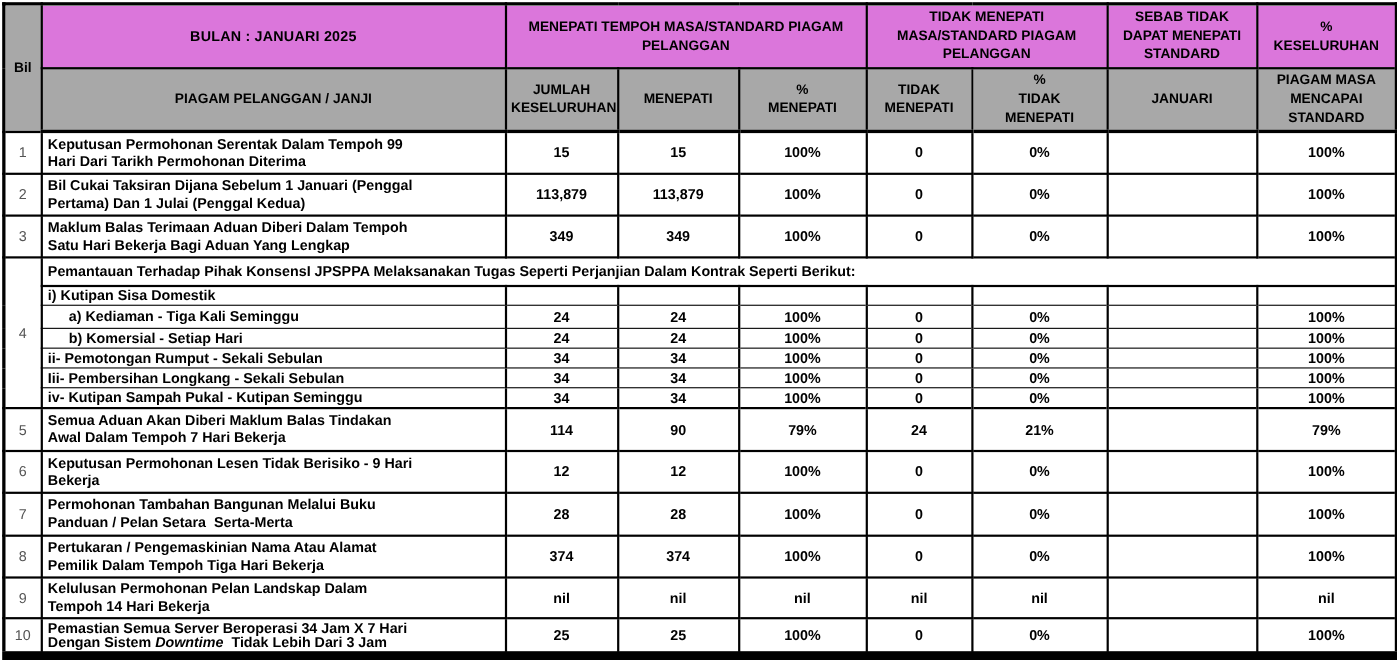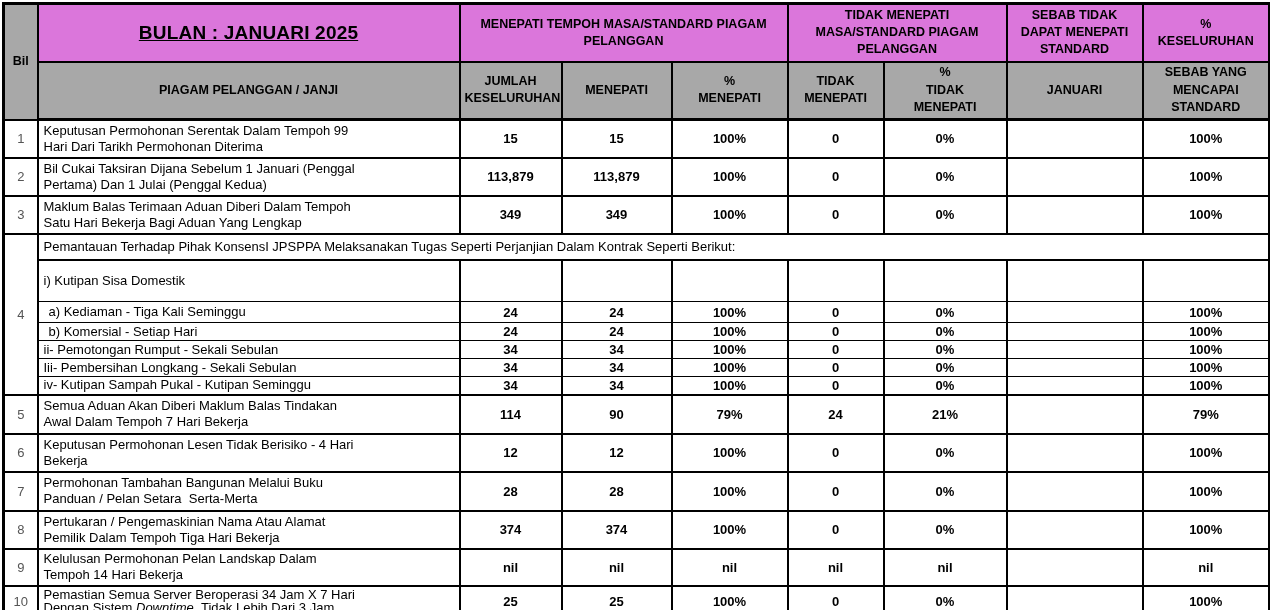--- a/index.html
+++ b/index.html
@@ -4,31 +4,31 @@
 <style>
   html,body{margin:0;padding:0;background:#ffffff;}
   body{width:1270px;height:610px;font-family:"Liberation Sans",sans-serif;-webkit-font-smoothing:antialiased;}
   .wrap{position:absolute;top:0;left:0;width:1270px;height:610px;}
   table{border-collapse:collapse;table-layout:fixed;width:1266px;margin:2px 0 0 2px;
         border:3px solid var(--border);border-bottom:8px solid var(--border);}
   td,th{border:2px solid var(--border);padding:0 4px;overflow:hidden;vertical-align:middle;box-sizing:border-box;}
   .hdr{font-weight:bold;color:#000;text-align:center;white-space:pre-line;font-size:12.5px;line-height:1.38;}
   .pink{background:var(--pink);}
   .gray{background:var(--gray);}
-  .month{font-size:19px;letter-spacing:.2px;text-decoration:underline;}
+  .month{font-size:13px;letter-spacing:.2px;}
   .hdrB td, .hdrB th{border-bottom-width:3px;}
   .num{color:var(--numgray);font-weight:normal;font-size:13px;text-align:center;}
-  .janji{font-weight:normal;color:#000;font-size:13px;text-align:left;white-space:pre-line;
+  .janji{font-weight:bold;color:#000;font-size:13px;text-align:left;white-space:pre-line;
          line-height:16px;padding:1px 5px;}
   .tight{line-height:13.5px;}
   .val{font-weight:bold;color:#000;font-size:13px;text-align:center;}
   .intro td{border-bottom-width:2px;}
   .sub td{border-top-width:1px;border-bottom-width:1px;}
   .sub .janji{line-height:14px;}
-  .indent{padding-left:10px;}
+  .indent{padding-left:24px;}
   .it{font-style:italic;}
 </style>
 </head>
 <body>
 
 <div class="wrap">
 <table>
   <colgroup>
     <col style="width:34px">
         <col style="width:422px">
@@ -63,21 +63,21 @@
 KESELURUHAN</th>
     <th class="hdr gray">MENEPATI</th>
     <th class="hdr gray">%
 MENEPATI</th>
     <th class="hdr gray">TIDAK
 MENEPATI</th>
     <th class="hdr gray">%
 TIDAK
 MENEPATI</th>
     <th class="hdr gray">JANUARI</th>
-    <th class="hdr gray">SEBAB YANG
+    <th class="hdr gray">PIAGAM MASA
 MENCAPAI
 STANDARD</th>
   </tr>
 
   <tr style="height:38px">
     <td class="num">1</td>
     <td class="janji">Keputusan Permohonan Serentak Dalam Tempoh 99
 Hari Dari Tarikh Permohonan Diterima</td>
     <td class="val">15</td>
     <td class="val">15</td>
@@ -112,21 +112,21 @@
     <td class="val">0%</td>
     <td class="val"></td>
     <td class="val">100%</td>
   </tr>
 
   <tr style="height:26px" class="intro">
     <td class="num" rowspan="7">4</td>
     <td class="janji" colspan="8">Pemantauan Terhadap Pihak KonsensI JPSPPA Melaksanakan Tugas Seperti Perjanjian Dalam Kontrak Seperti Berikut:</td>
   </tr>
 
-  <tr style="height:42px" class="sub">
+  <tr style="height:18px" class="sub">
     <td class="janji">i) Kutipan Sisa Domestik</td>
     <td class="val"></td>
     <td class="val"></td>
     <td class="val"></td>
     <td class="val"></td>
     <td class="val"></td>
     <td class="val"></td>
     <td class="val"></td>
   </tr>
   <tr style="height:21px" class="sub">
@@ -188,21 +188,21 @@
     <td class="val">90</td>
     <td class="val">79%</td>
     <td class="val">24</td>
     <td class="val">21%</td>
     <td class="val"></td>
     <td class="val">79%</td>
   </tr>
 
   <tr style="height:38px">
     <td class="num">6</td>
-    <td class="janji">Keputusan Permohonan Lesen Tidak Berisiko - 4 Hari
+    <td class="janji">Keputusan Permohonan Lesen Tidak Berisiko - 9 Hari
 Bekerja</td>
     <td class="val">12</td>
     <td class="val">12</td>
     <td class="val">100%</td>
     <td class="val">0</td>
     <td class="val">0%</td>
     <td class="val"></td>
     <td class="val">100%</td>
   </tr>
 

